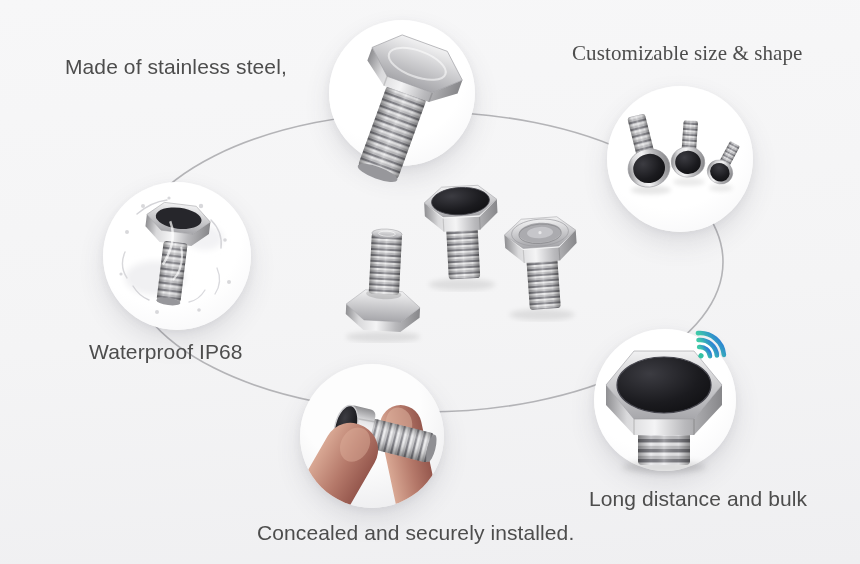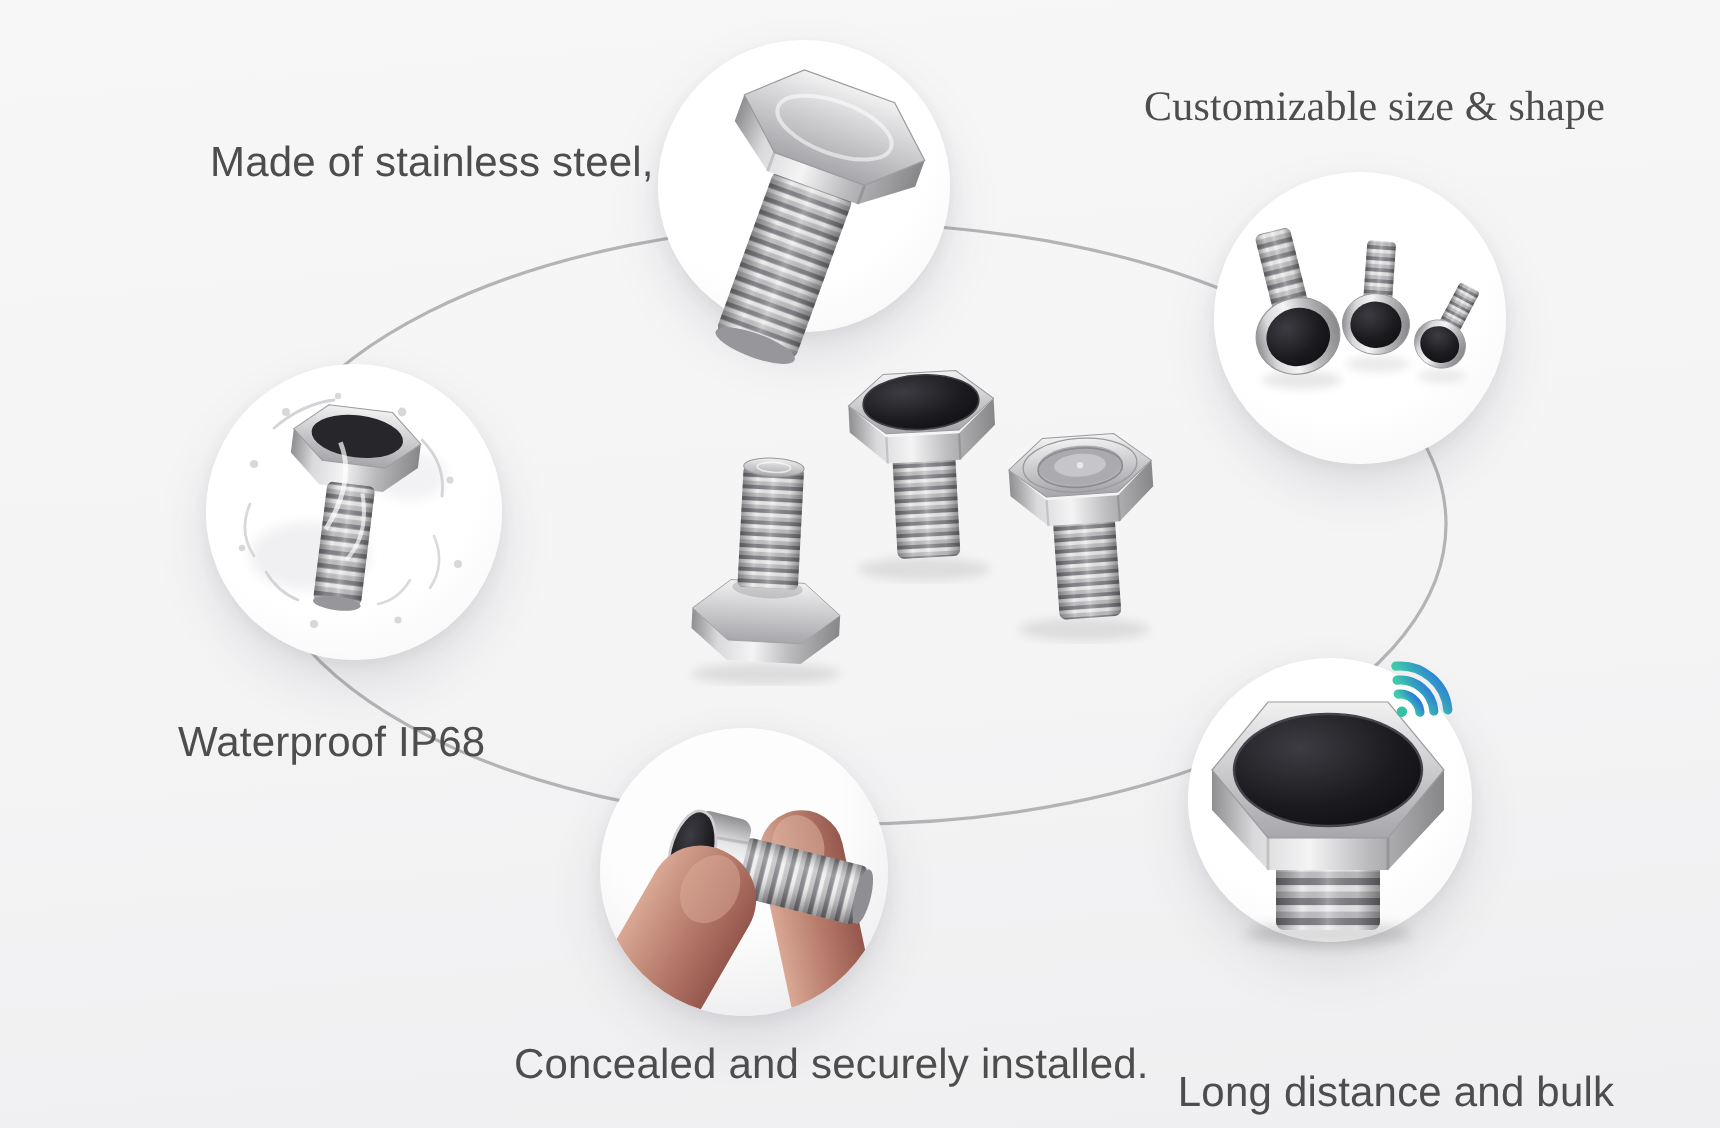--- a/index.html
+++ b/index.html
@@ -18,26 +18,26 @@
   .pcircle > svg{position:absolute;overflow:visible;}
   .c-top   {left:329px;top:20px; width:146px;height:146px;}
   .c-right {left:607px;top:86px; width:146px;height:146px;}
   .c-left  {left:103px;top:182px;width:148px;height:148px;}
   .c-hand  {left:300px;top:364px;width:144px;height:144px;
             background:radial-gradient(circle at 42% 28%,#fdfdfd 45%,#e6e6e9 100%);}
   .c-read  {left:594px;top:329px;width:142px;height:142px;}
   .center-photo{position:absolute;z-index:3;}
   .callout{position:absolute;z-index:4;font-size:21px;letter-spacing:.1px;color:#4d4d4d;}
   .callout .ln{display:block;white-space:nowrap;}
-  .co-material{left:65px;top:67px;margin-left:40px;}
+  .co-material{left:65px;top:52px;}
   .co-material .ln{line-height:29px;}
   .co-size{left:572px;top:41px;font-family:Liberation Serif, serif;}
-  .co-water{left:89px;top:360px;}
+  .co-water{left:89px;top:340px;}
   .co-concealed{left:233px;top:521px;margin-left:24px;}
-  .co-read{left:582px;top:485px;width:232px;text-align:center;margin-top:48px;}
+  .co-read{left:582px;top:485px;width:232px;text-align:center;}
   .co-read .ln{line-height:28px;}
 </style>
 </head>
 <body>
 
 <svg width="0" height="0" style="position:absolute" aria-hidden="true">
 <defs>
   <linearGradient id="metalV" x1="0" y1="0" x2="1" y2="0">
     <stop offset="0" stop-color="#8f8f92"></stop>
         <stop offset="0.18" stop-color="#d9d9db"></stop>

